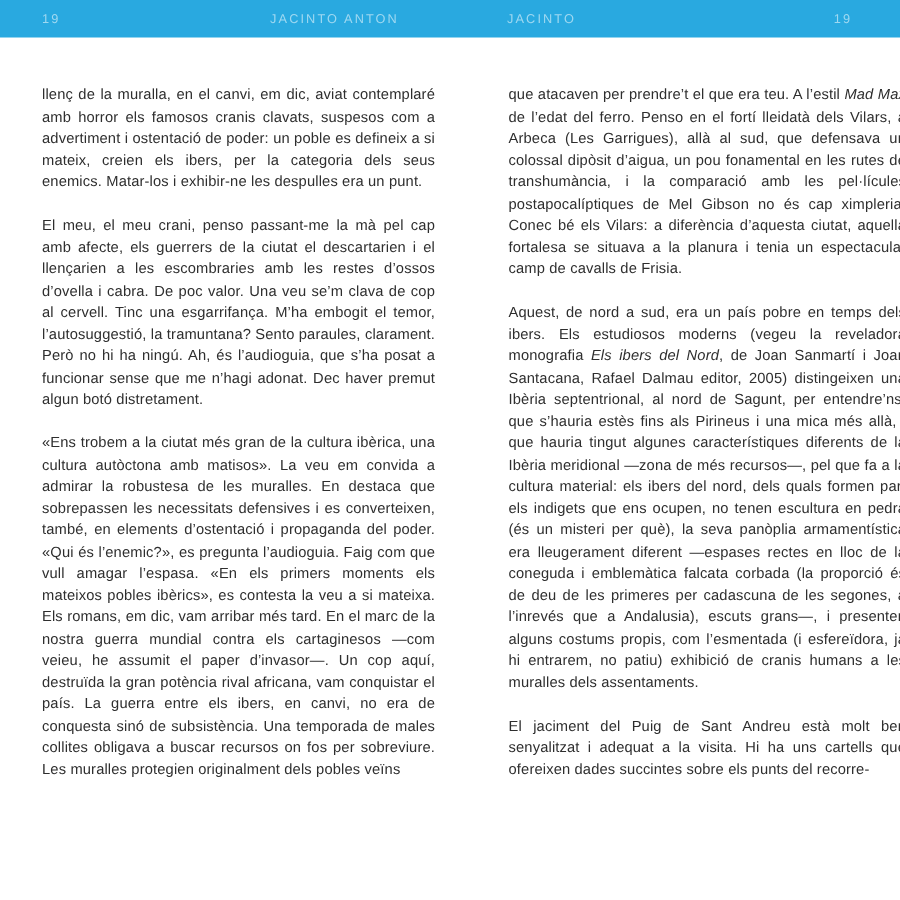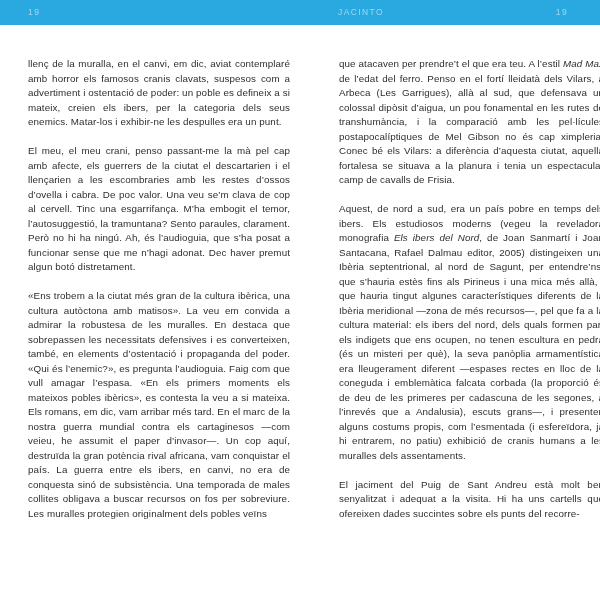--- a/index.html
+++ b/index.html
@@ -54,20 +54,21 @@
   .column p:last-child { margin-bottom: 0; }
   .column .italic { font-style: italic; }
 </style>
 </head>
 <body>
 
 <div id="spread">
 
   <div id="header-bar" style="background: rgb(41, 169, 224);">
     <span id="page-num-left" style="color: rgb(158, 216, 241);">19</span>
+    <span id="running-head-left" style="color: rgb(158, 216, 241);">JACINTO ANTON</span>
     <span id="running-head-right" style="color: rgb(158, 216, 241);">JACINTO</span>
     <span id="page-num-right" style="color: rgb(158, 216, 241);">19</span>
   </div>
 
   <div id="col-left" class="column">
       <p><span>llenç de la muralla, en el canvi, em dic, aviat contemplaré amb horror els famosos cranis clavats, suspesos com a advertiment i ostentació de poder: un poble es defineix a si mateix, creien els ibers, per la categoria dels seus enemics. Matar-los i exhibir-ne les despulles era un punt.</span></p>
       <p><span>El meu, el meu crani, penso passant-me la mà pel cap amb afecte, els guerrers de la ciutat el descartarien i el llençarien a les escombraries amb les restes d’ossos d’ovella i cabra. De poc valor. Una veu se’m clava de cop al cervell. Tinc una esgarrifança. M’ha embogit el temor, l’autosuggestió, la tramuntana? Sento paraules, clarament. Però no hi ha ningú. Ah, és l’audioguia, que s’ha posat a funcionar sense que me n’hagi adonat. Dec haver premut algun botó distretament.</span></p>
       <p><span>«Ens trobem a la ciutat més gran de la cultura ibèrica, una cultura autòctona amb matisos». La veu em convida a admirar la robustesa de les muralles. En destaca que sobrepassen les necessitats defensives i es converteixen, també, en elements d’ostentació i propaganda del poder. «Qui és l’enemic?», es pregunta l’audioguia. Faig com que vull amagar l’espasa. «En els primers moments els mateixos pobles ibèrics», es contesta la veu a si mateixa. Els romans, em dic, vam arribar més tard. En el marc de la nostra guerra mundial contra els cartaginesos —com veieu, he assumit el paper d’invasor—. Un cop aquí, destruïda la gran potència rival africana, vam conquistar el país. La guerra entre els ibers, en canvi, no era de conquesta sinó de subsistència. Una temporada de males collites obligava a buscar recursos on fos per sobreviure. Les muralles protegien originalment dels pobles veïns</span></p>
     </div>
 

